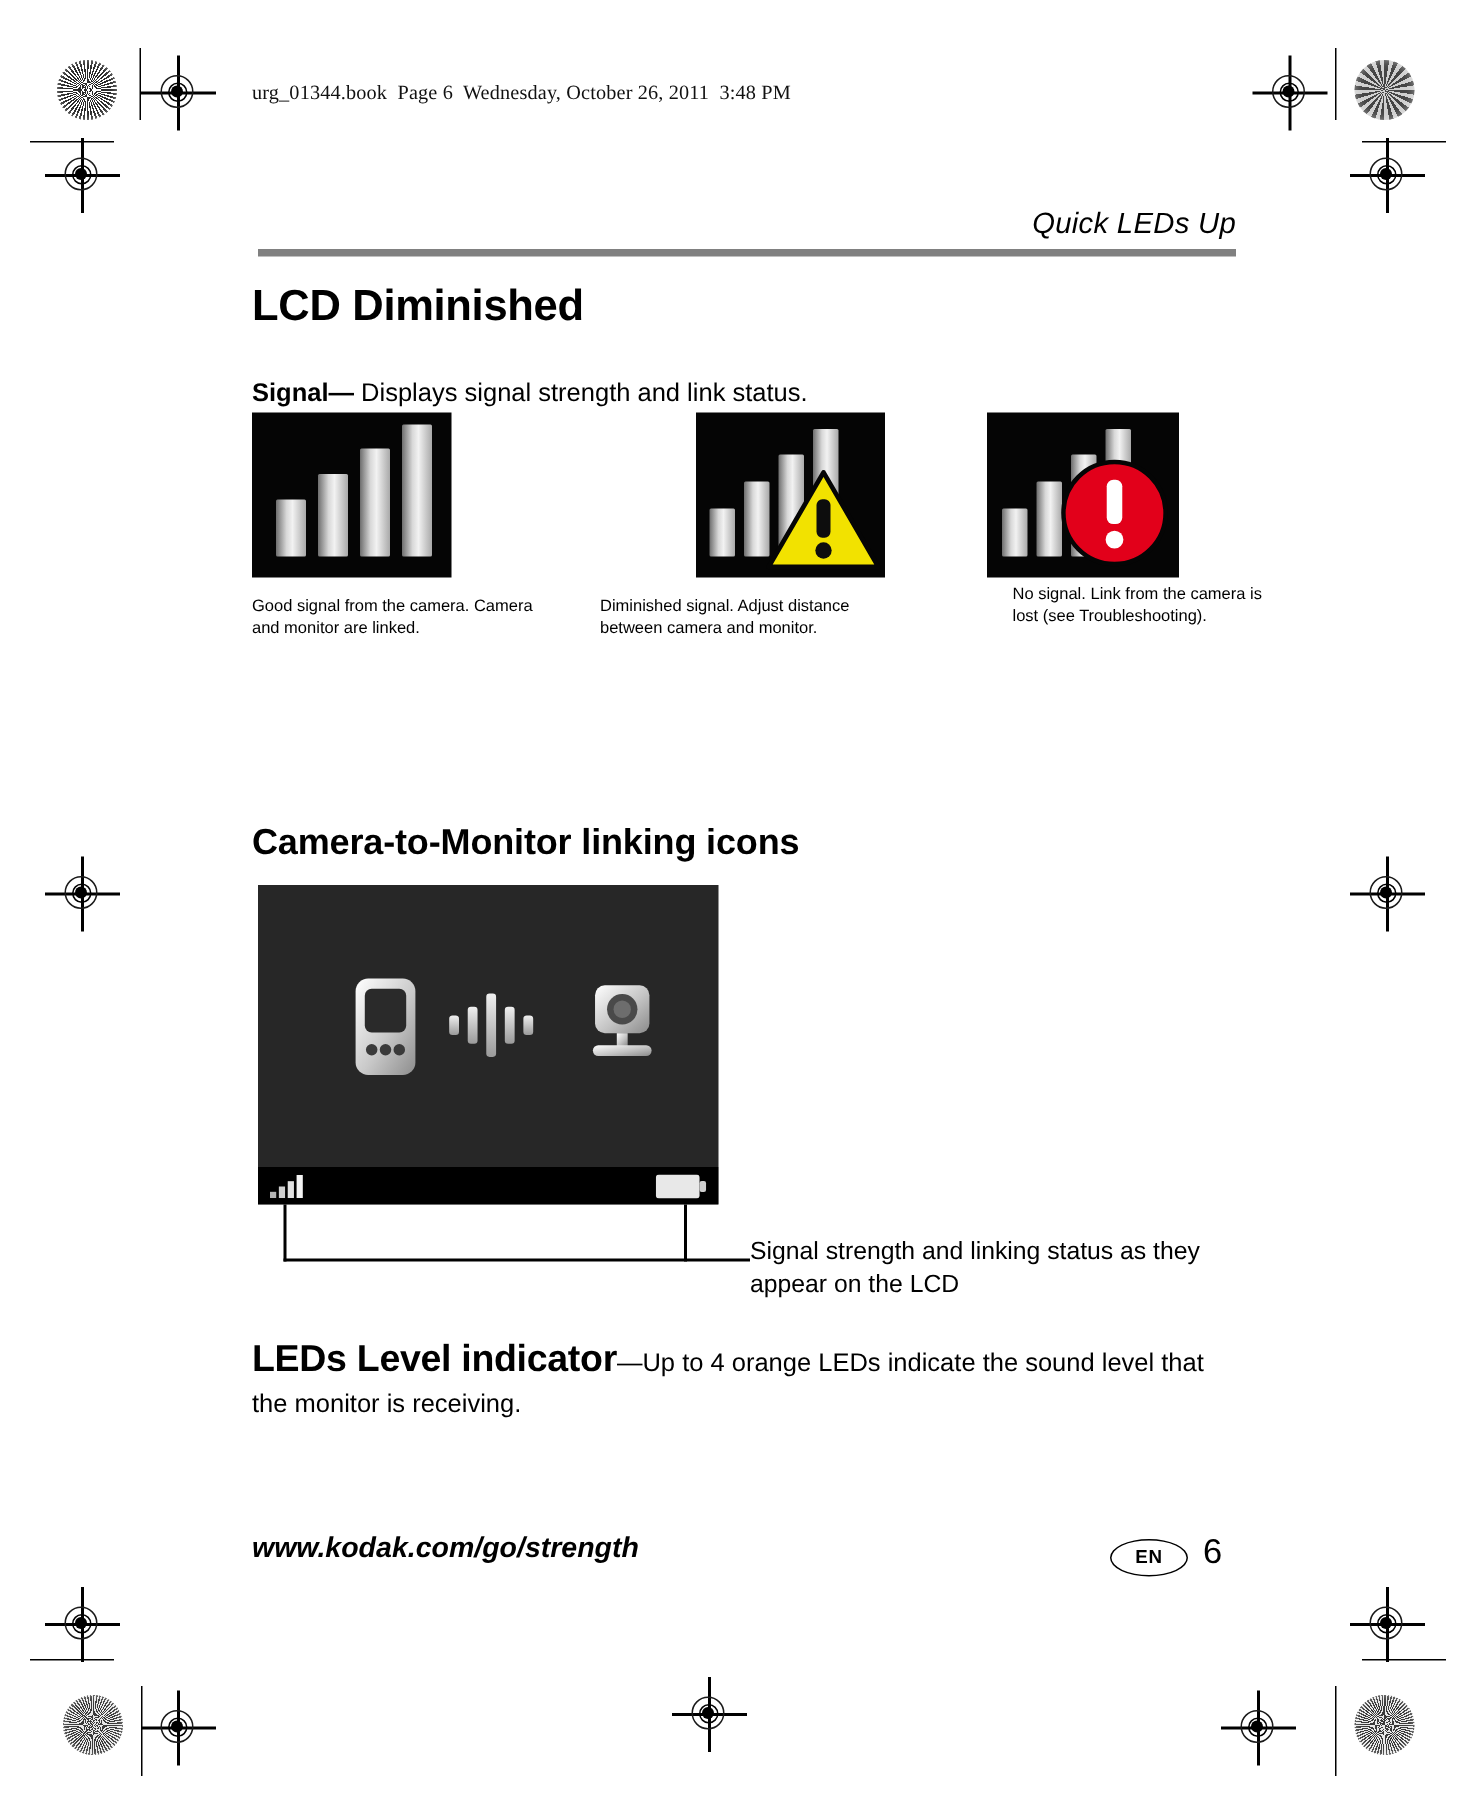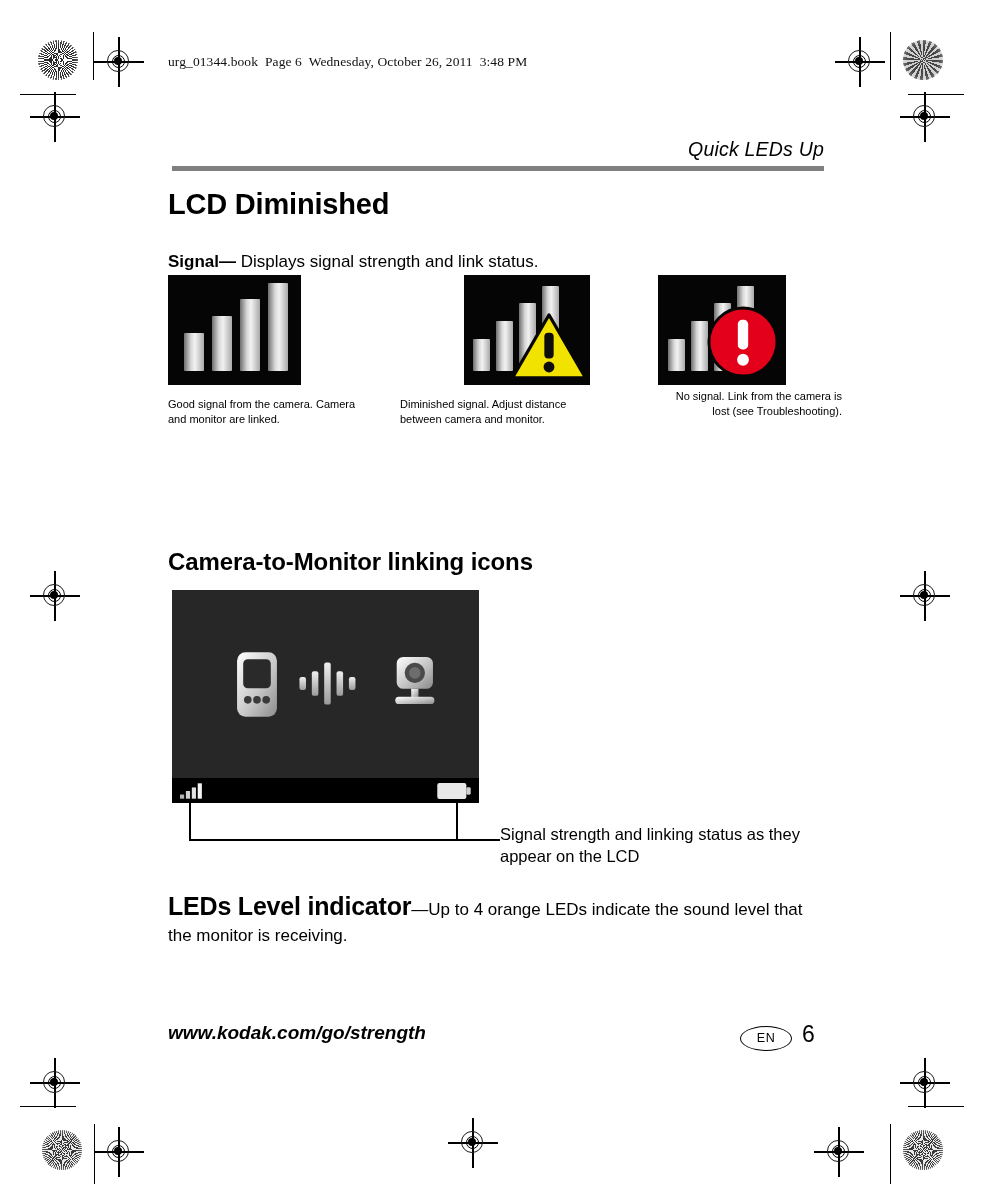--- a/index.html
+++ b/index.html
@@ -256,21 +256,21 @@
   }
   .lang-badge {
     position: absolute;
     left: 740px;
     top: 1026px;
     width: 50px;
     height: 23px;
     border: 1.6px solid #000;
     border-radius: 50%;
     font-size: 12.5px;
-    font-weight: normal;
+    font-weight: bold;
     text-align: center;
     line-height: 22px;
     letter-spacing: .5px;
   }
   .page-num {
     position: absolute;
     left: 802px;
     top: 1021px;
     font-size: 23px;
   }
@@ -419,21 +419,21 @@
       <div class="bar" style="left:10px; width:17px; height:32px;"></div>
       <div class="bar" style="left:33px; width:17px; height:50px;"></div>
       <div class="bar" style="left:56px; width:17px; height:68px;"></div>
       <div class="bar" style="left:79px; width:17px; height:85px;"></div>
       <svg class="err-circle" viewBox="0 0 100 100" width="74" height="74" style="left:48px; top:30px;">
         <circle cx="50" cy="50" r="46" fill="#E2001A" stroke="#050505" stroke-width="4"></circle>
         <rect x="43" y="20" width="14" height="40" rx="6" fill="#ffffff"></rect>
         <circle cx="50" cy="74" r="8" fill="#ffffff"></circle>
       </svg>
     </div>
-    <div class="caption" style="left:4px; top:114px; width:180px;text-align:right;">No signal. Link from the camera is lost (see Troubleshooting).</div>
+    <div class="caption" style="left:17px; top:114px; width:180px;">No signal. Link from the camera is lost (see Troubleshooting).</div>
   </div>
 </div>
 
 <h2 class="sub-title">Camera-to-Monitor linking icons</h2>
 
 <div class="lcd">
   <div class="lcd-main">
 
     <svg class="dev-icon" viewBox="0 0 60 90" width="46" height="69" style="left:62px; top:60px;">
       <defs>

